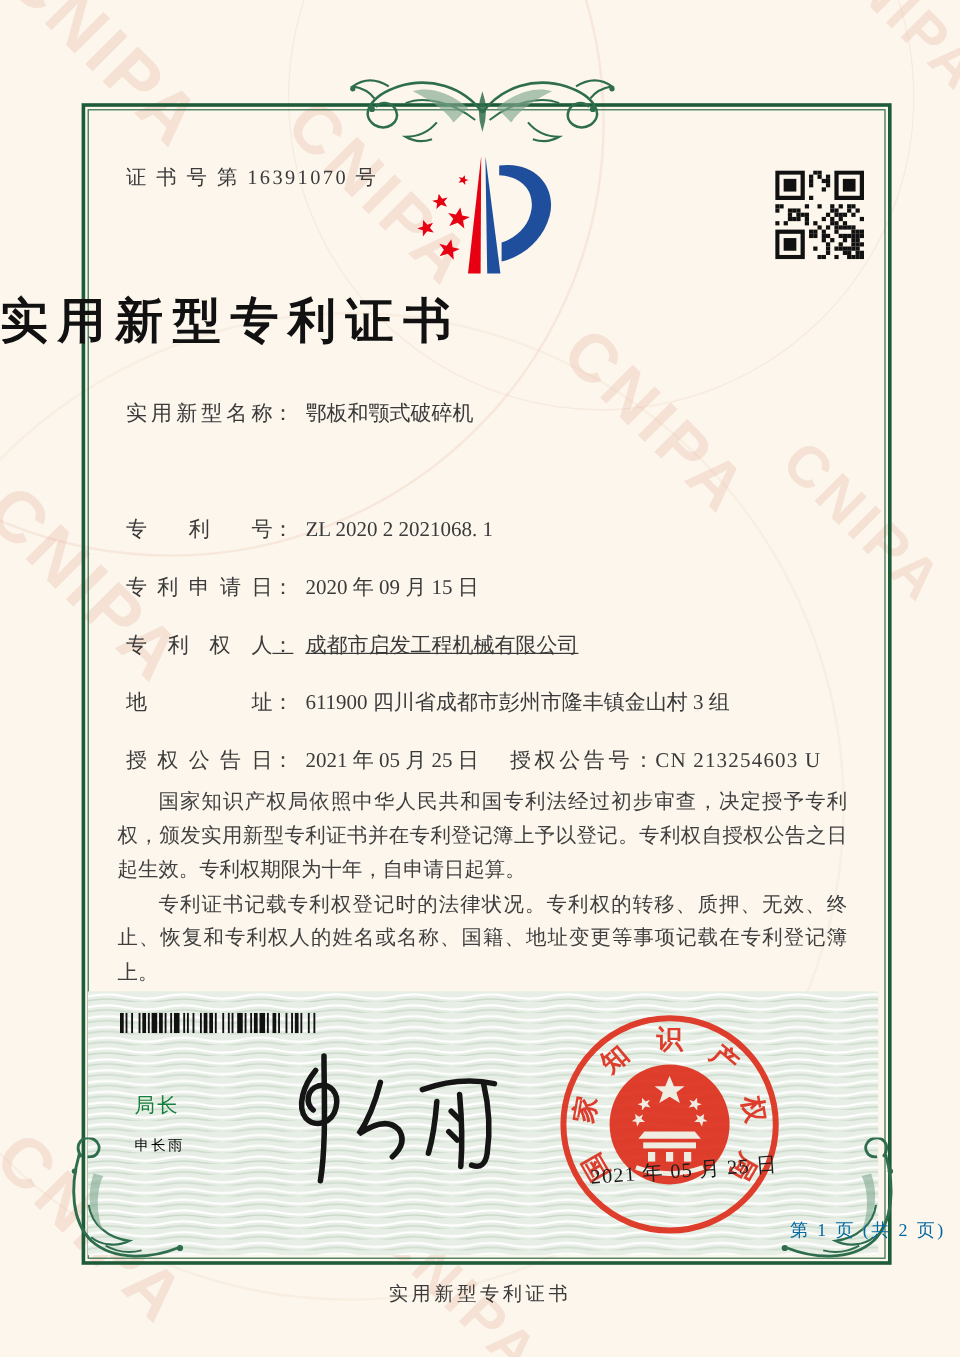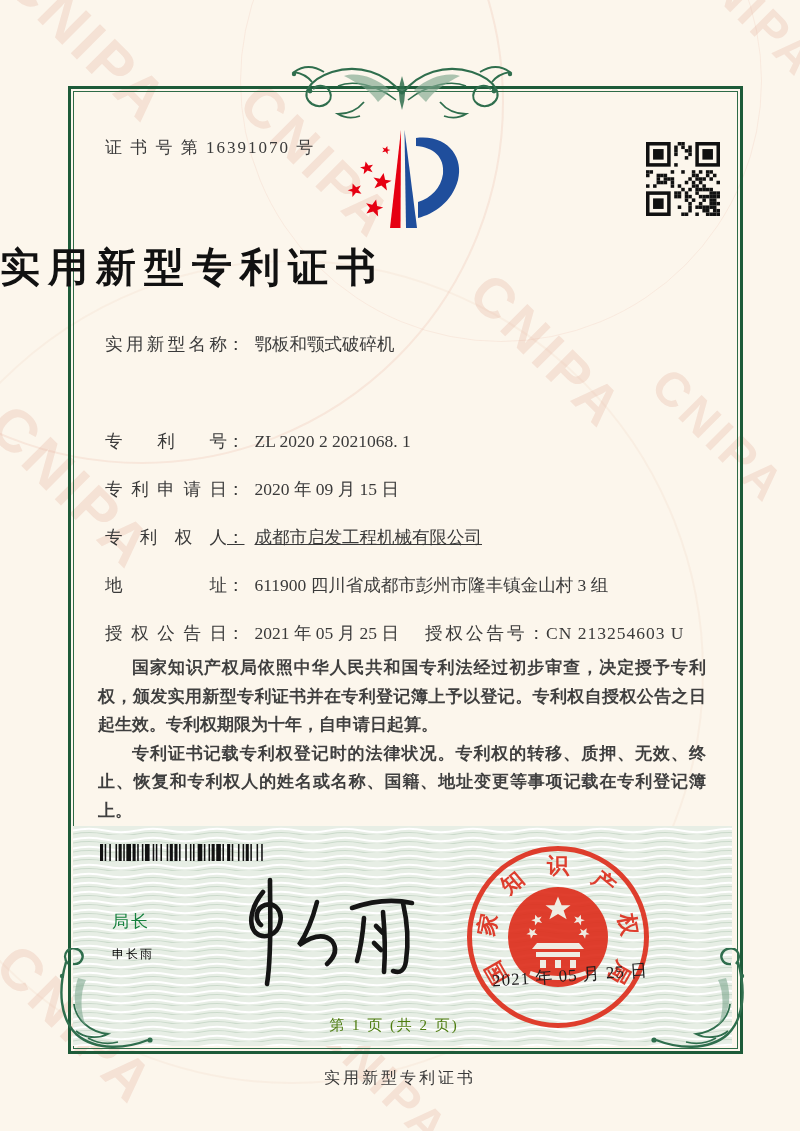--- a/index.html
+++ b/index.html
@@ -24,42 +24,42 @@
   .title{position:absolute;left:0;top:240px;width:800px;
          font-size:40px;font-weight:bold;letter-spacing:8px;color:#111;}
   
   .row{position:absolute;left:105px;font-size:17.5px;color:#3a3a3a;white-space:nowrap;}
   .flabel{display:inline-block;width:122px;text-align:justify;text-align-last:justify;vertical-align:bottom;}
   .colon{margin-right:10px;}
   .grant{position:absolute;left:320px;top:0;letter-spacing:1px;}
   .grant .gl{letter-spacing:3px;}
   
   .paras{position:absolute;left:98px;top:654px;width:608px;font-size:17px;line-height:28.5px;
-         text-align:justify;color:#3f3f3f;font-weight:bold;}
+         text-align:justify;color:#3f3f3f;}
   .paras p{margin:0;text-indent:2em;}
   
   .band{position:absolute;left:73px;top:826px;width:659px;height:220px;}
   
   .barcode{position:absolute;left:100px;top:844px;width:224px;height:17px;}
   
   .sig-title{position:absolute;left:112px;top:910px;font-family:"Liberation Sans",sans-serif;
              font-size:17px;color:#15803d;letter-spacing:2px;}
   .sig-name{position:absolute;left:112px;top:946px;font-family:Liberation Sans, sans-serif;
             font-size:12px;color:#000000;letter-spacing:2px;}
   .sig-svg{position:absolute;left:225px;top:872px;width:210px;height:118px;}
   
   .seal{position:absolute;left:467px;top:846px;width:182px;height:182px;opacity:.92;}
   .seal-ring{position:absolute;left:0;top:0;right:0;bottom:0;border:5px solid #de2f1d;border-radius:50%;}
   .seal-char{position:absolute;left:50%;top:50%;font-size:22px;font-weight:bold;color:#dd2f1e;}
   .seal-emblem{position:absolute;left:37px;top:37px;width:108px;height:108px;}
   .seal-date{position:absolute;left:492px;top:964px;font-size:17px;color:#1c1c1c;
              letter-spacing:1px;transform:rotate(-4deg);white-space:nowrap;}
   
-  .pagenum{position:absolute;left:0;top:1016px;width:788px;text-align:center;font-size:15px;
-           letter-spacing:2px;color:#4d7c0f;}
+  .pagenum{position:absolute;left:0;top:1016px;width:788px;text-align:right;font-size:15px;
+           letter-spacing:2px;color:#0369a1;}
   .note{position:absolute;left:0;top:1068px;width:800px;text-align:center;font-size:16px;
         letter-spacing:3px;color:#3a3a3a;}
   .orn{position:absolute;pointer-events:none;}
 </style>
 </head>
 <body>
 
 <div class="page">
 
   <div class="swirl sw1"></div>

